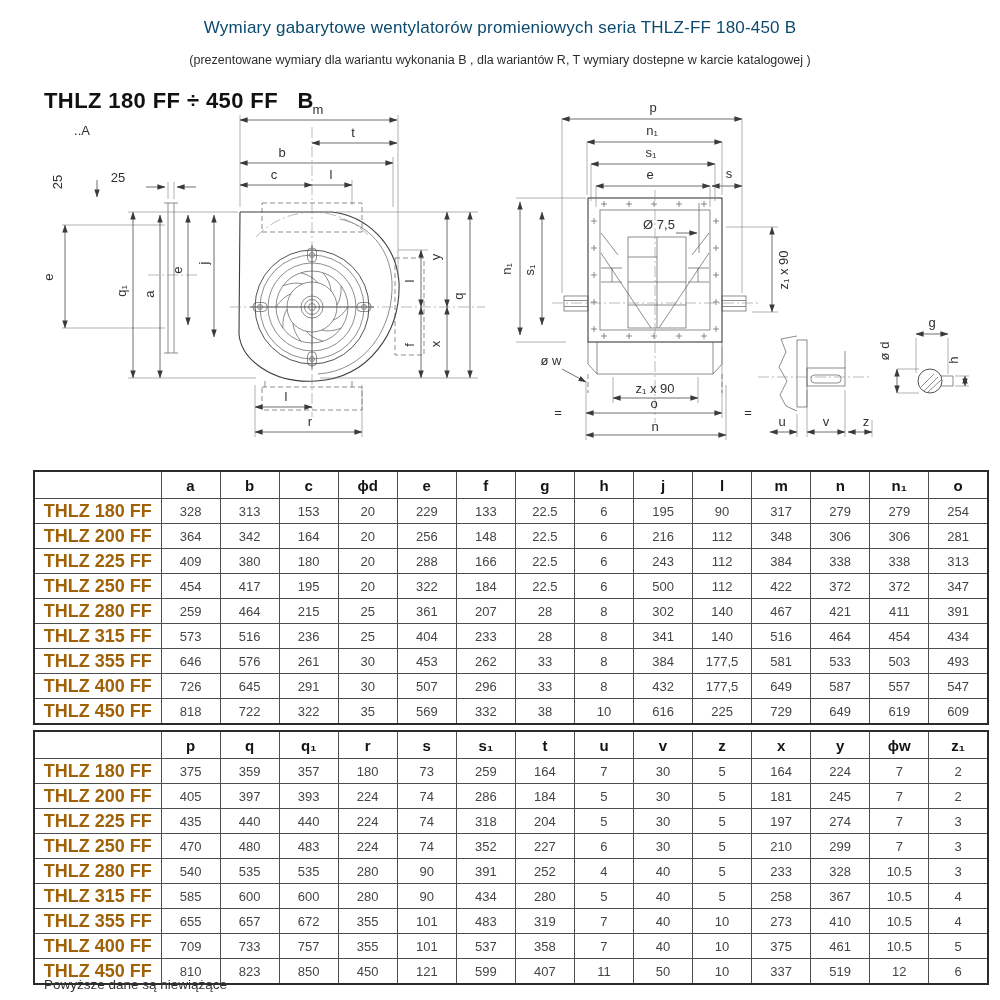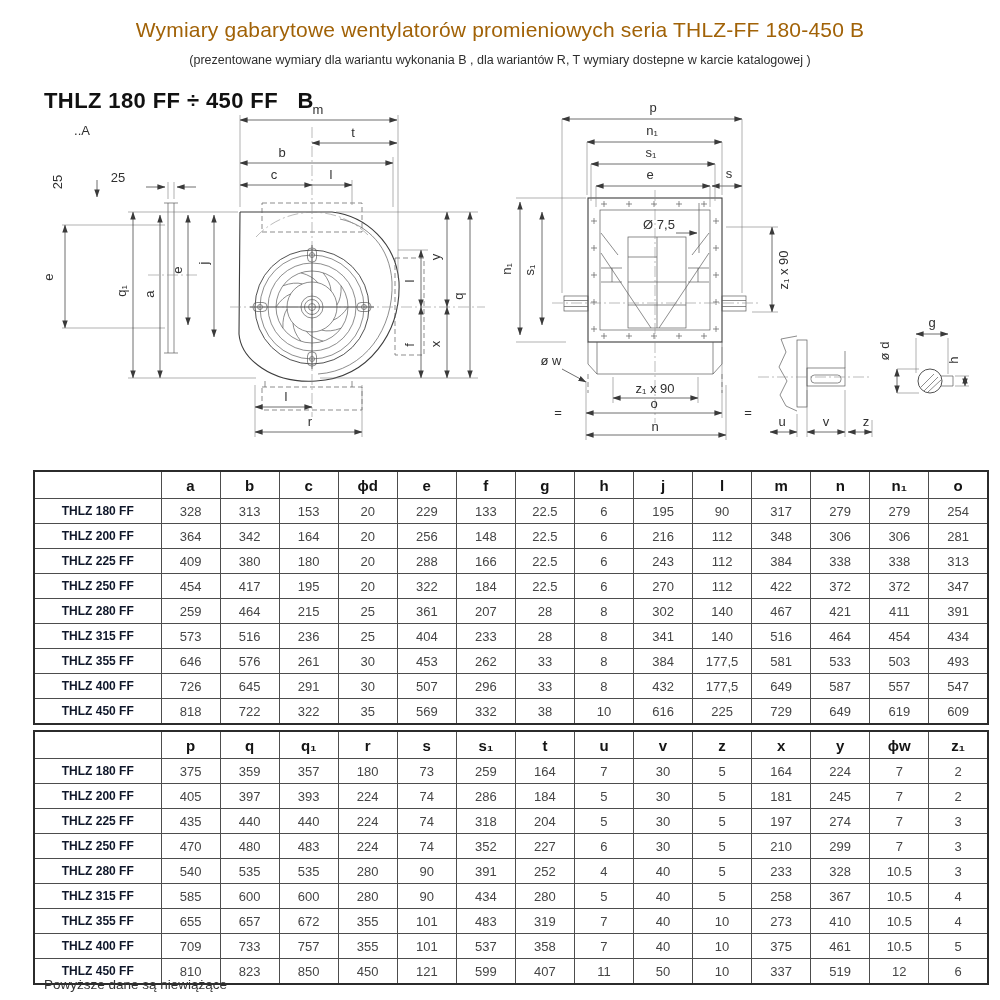--- a/index.html
+++ b/index.html
@@ -1,36 +1,36 @@
 <!DOCTYPE html>
 <html><head>
 <meta charset="utf-8">
 <style>
   html,body{margin:0;padding:0;background:#ffffff;}
   body{width:1000px;height:1000px;position:relative;font-family:"Liberation Sans",sans-serif;overflow:hidden;}
-  .title{position:absolute;top:18px;left:0;width:1000px;text-align:center;font-size:21px;font-weight:500;color:#a16207;letter-spacing:0.2px;}
+  .title{position:absolute;top:18px;left:0;width:1000px;text-align:center;font-size:17px;font-weight:500;color:#0c4a6e;letter-spacing:0.2px;}
   .subtitle{position:absolute;top:53px;left:0;width:1000px;text-align:center;font-size:12.5px;color:#2e2e2e;}
   .drawing-heading{position:absolute;top:88px;left:44px;font-size:22px;font-weight:bold;color:#111;letter-spacing:0.4px;}
   #drawing-svg{position:absolute;top:85px;left:0;}
   .dlabel{font-family:"Liberation Sans",sans-serif;font-size:13px;fill:#303030;text-anchor:middle;}
   .ol{stroke:#3d3d3d;stroke-width:1.1;fill:none;}
   .ol2{stroke:#3d3d3d;stroke-width:0.9;fill:none;}
   .tl{stroke:#5c5c5c;stroke-width:0.7;fill:none;}
   .dim{stroke:#4a4a4a;stroke-width:0.8;fill:none;}
   .ext{stroke:#7d7d7d;stroke-width:0.6;fill:none;}
   .dash{stroke:#5c5c5c;stroke-width:0.7;fill:none;stroke-dasharray:5,3;}
   .cl{stroke:#8f8f8f;stroke-width:0.6;fill:none;stroke-dasharray:11,3,2,3;}
   .tables-wrap{position:absolute;left:33px;width:956px;}
   #table1-wrap{top:470px;}
   #table2-wrap{top:730px;}
   table.dims{border-collapse:collapse;table-layout:fixed;width:956px;border:2px solid #2b2b2b;}
   table.dims col.namecol{width:127px;}
   table.dims th,table.dims td{border:1px solid #4d4d4d;text-align:center;vertical-align:middle;padding:0;height:24px;font-size:13px;color:#454545;font-weight:normal;}
   table.dims thead th{height:26px;font-size:15px;font-weight:bold;color:#141414;}
-  table.dims tbody th.model{font-size:12px;font-weight:bold;color:#0f172a;margin-left:15px;}
+  table.dims tbody th.model{font-size:18px;font-weight:bold;color:#a16207;margin-left:15px;}
   .footer-note{position:absolute;left:44px;top:977px;font-size:13.5px;color:#333;}
 </style>
 </head>
 <body>
 
 <div class="title">Wymiary gabarytowe wentylatorów promieniowych seria THLZ-FF 180-450 B</div>
 <div class="subtitle">(prezentowane wymiary dla wariantu wykonania B , dla wariantów R, T wymiary dostepne w karcie katalogowej )</div>
 <div class="drawing-heading">THLZ 180 FF ÷ 450 FF&nbsp;&nbsp; B</div>
 
 <svg id="drawing-svg" width="1000" height="380" viewBox="0 0 1000 380">
@@ -347,21 +347,21 @@
         <tr>
           <th class="model">THLZ 250 FF</th>
           <td>454</td>
           <td>417</td>
           <td>195</td>
           <td>20</td>
           <td>322</td>
           <td>184</td>
           <td>22.5</td>
           <td>6</td>
-          <td>270</td>
+          <td>500</td>
           <td>112</td>
           <td>422</td>
           <td>372</td>
           <td>372</td>
           <td>347</td>
         </tr>
         <tr>
           <th class="model">THLZ 280 FF</th>
           <td>259</td>
           <td>464</td>

